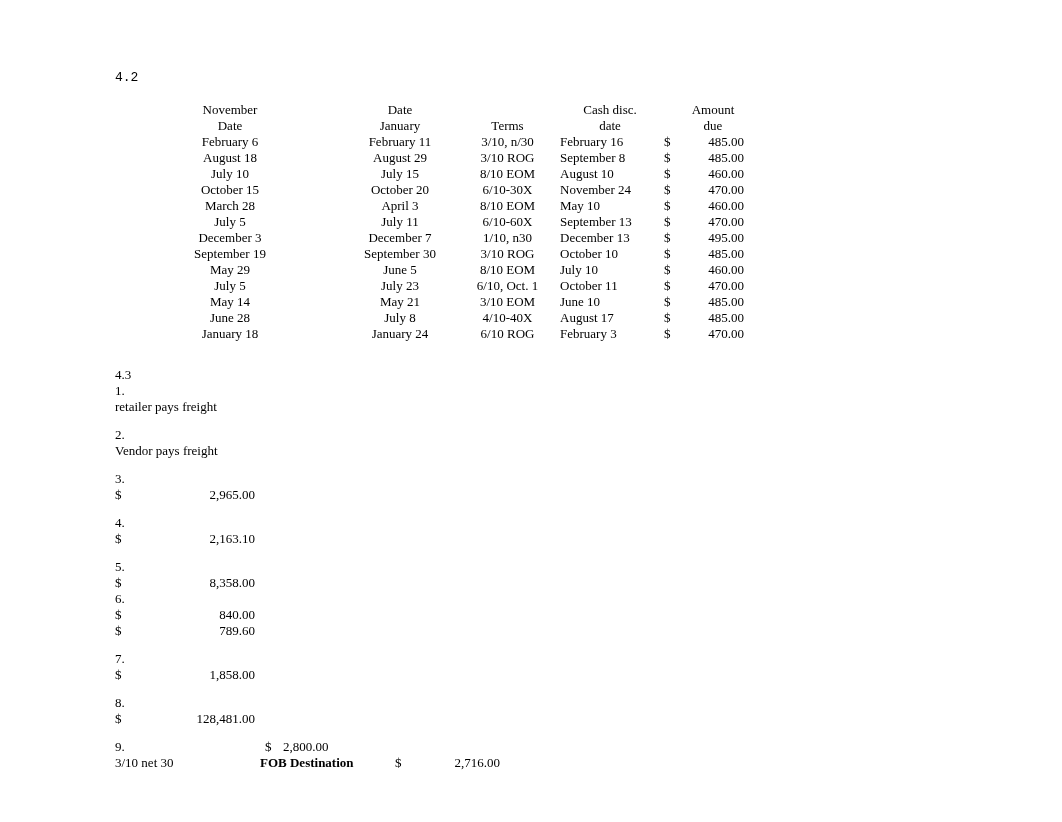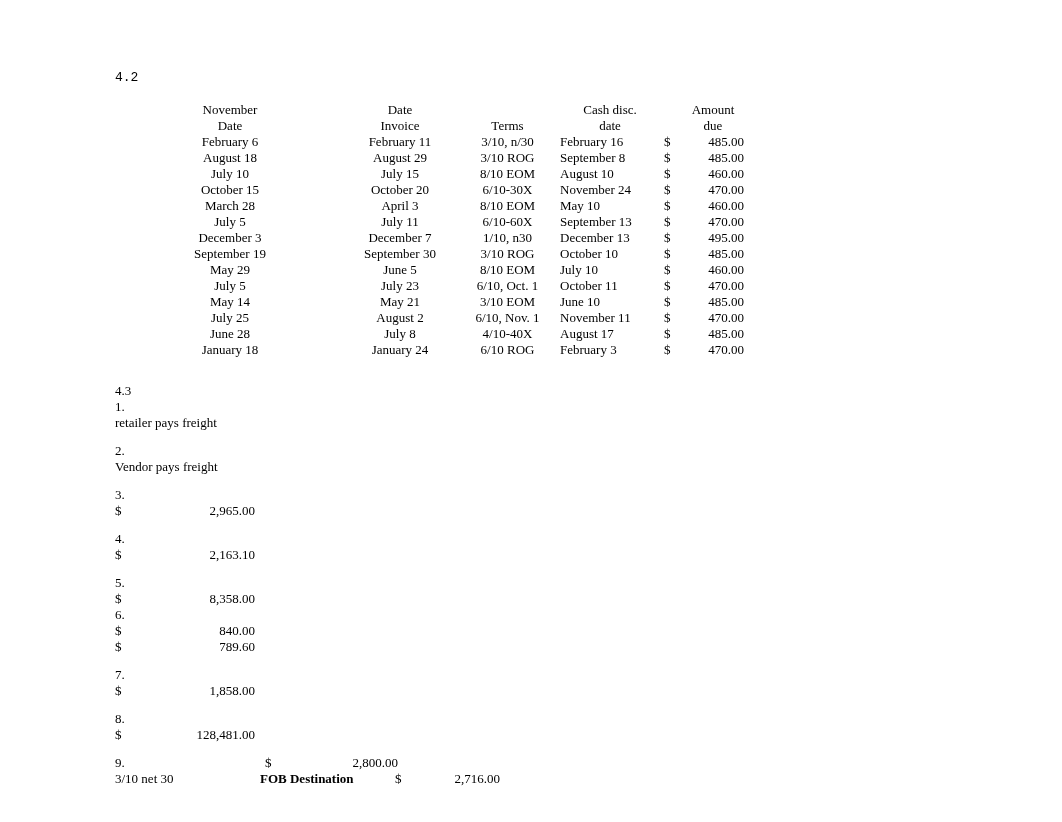--- a/index.html
+++ b/index.html
@@ -23,21 +23,21 @@
   .c-dollar   { width: 18px; text-align: left; padding-left: 4px; }
   .c-amount   { width: 62px; text-align: right; margin-top: 29px; }
   .hdr { text-align: center; }
   .money-row { display:flex; }
   .money-row .dollar { width:10px; }
   .money-row .amt { width:130px; text-align:right; }
   .gap { height:12px; }
   .row9 { display:flex; }
   .row9 .c1 { width:150px; }
   .row9 .c2 { width:18px; }
-  .row9 .c3 { width:115px; text-align:right; }
+  .row9 .c3 { width:115px; }
   .row9b { display:flex; }
   .row9b .c1 { width:145px; }
   .row9b .c2 { width:135px;font-weight:bold; }
   .row9b .c3 { width:15px; }
   .row9b .c4 { width:90px; text-align:right; }
 </style>
 </head>
 <body>
 
 <div class="section-label">4.2</div>
@@ -47,21 +47,21 @@
       <tr>
     <td class="c-invoice hdr">November</td>
     <td class="c-received hdr">Date</td>
     <td class="c-terms hdr"></td>
     <td class="c-cashdisc hdr">Cash disc.</td>
     <td class="c-dollar"></td>
     <td class="c-amount hdr" style="text-align:center">Amount</td>
   </tr>
   <tr>
     <td class="c-invoice hdr">Date</td>
-    <td class="c-received hdr">Invoice</td>
+    <td class="c-received hdr">January</td>
     <td class="c-terms hdr">Terms</td>
     <td class="c-cashdisc hdr">date</td>
     <td class="c-dollar"></td>
     <td class="c-amount hdr" style="text-align:center">due</td>
   </tr>
   </tbody>
     <tbody id="table-rows">
       <tr>
         <td class="c-invoice">February 6</td>
         <td class="c-received">February 11</td>
@@ -144,28 +144,20 @@
       </tr>
       <tr>
         <td class="c-invoice">May 14</td>
         <td class="c-received">May 21</td>
         <td class="c-terms">3/10 EOM</td>
         <td class="c-cashdisc">June 10</td>
         <td class="c-dollar">$</td>
         <td class="c-amount">485.00</td>
       </tr>
       <tr>
-        <td class="c-invoice">July 25</td>
-        <td class="c-received">August 2</td>
-        <td class="c-terms">6/10, Nov. 1</td>
-        <td class="c-cashdisc">November 11</td>
-        <td class="c-dollar">$</td>
-        <td class="c-amount">470.00</td>
-      </tr>
-      <tr>
         <td class="c-invoice">June 28</td>
         <td class="c-received">July 8</td>
         <td class="c-terms">4/10-40X</td>
         <td class="c-cashdisc">August 17</td>
         <td class="c-dollar">$</td>
         <td class="c-amount">485.00</td>
       </tr>
       <tr>
         <td class="c-invoice">January 18</td>
         <td class="c-received">January 24</td>

